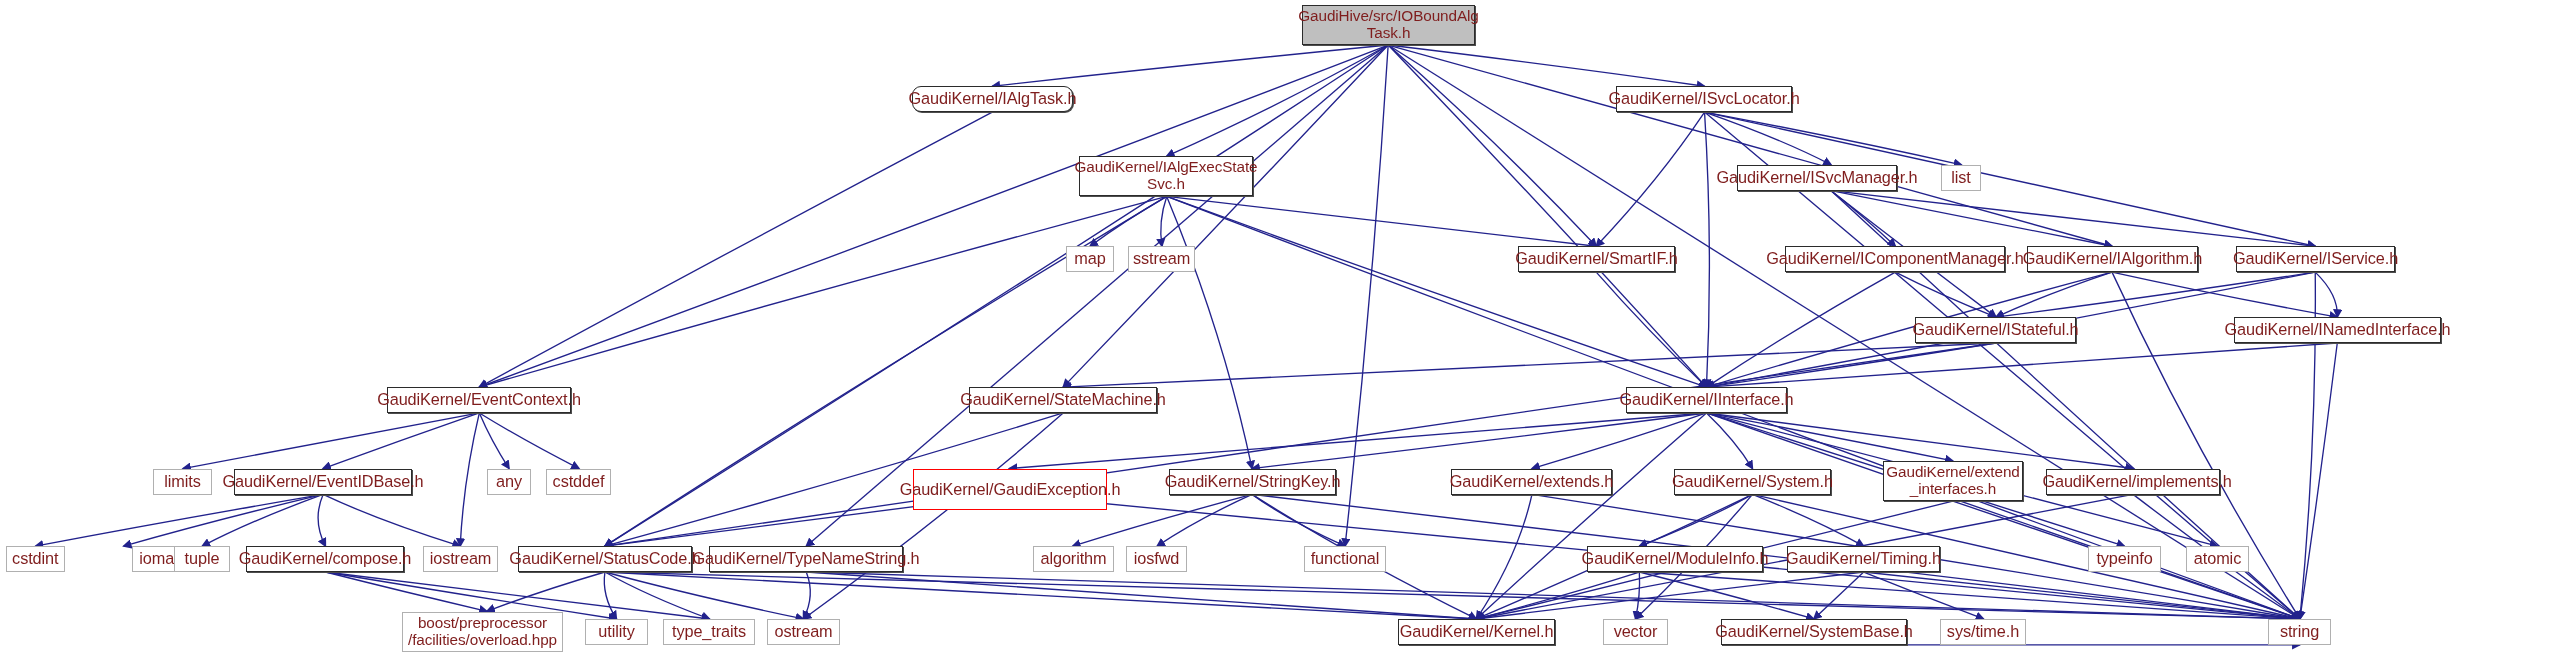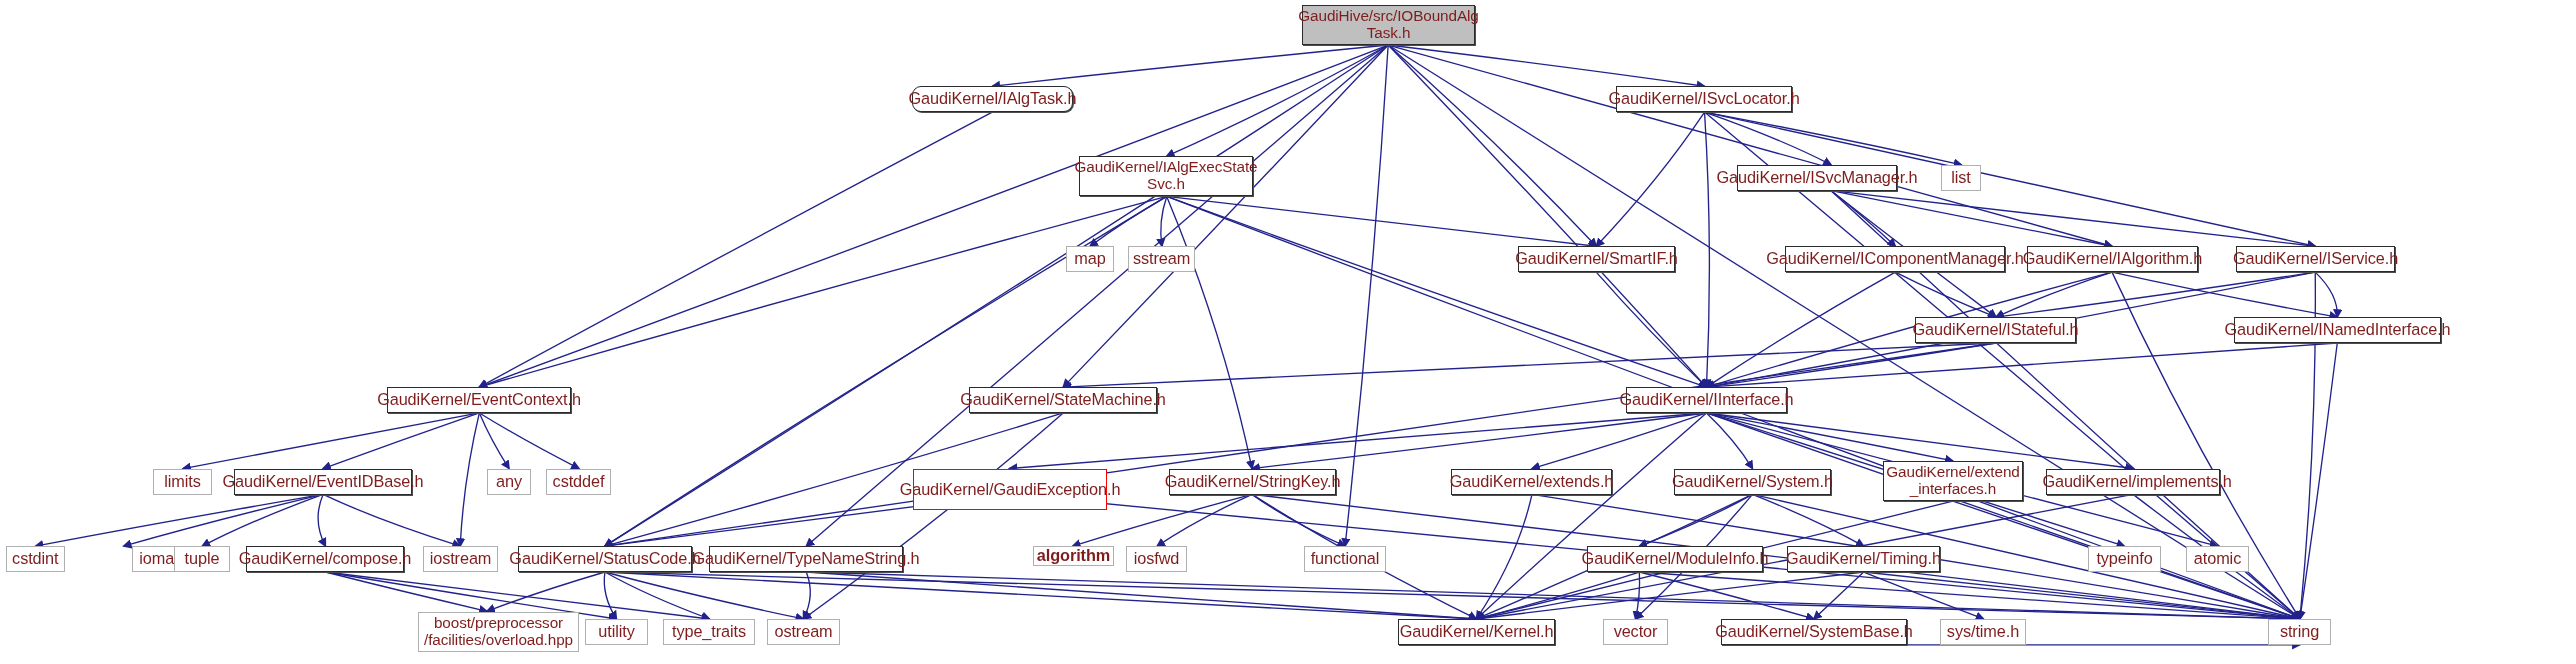--- a/index.html
+++ b/index.html
@@ -211,28 +211,28 @@
       <div class="node box" style="left: 1883px; top: 461px; width: 140px; height: 40px; font-size: 15.3px;">GaudiKernel/extend
 _interfaces.h</div>
       <div class="node box" style="left: 2046px; top: 469px; width: 174px; height: 26px; padding-left: 12px;">GaudiKernel/implements.h</div>
       <div class="node sys" style="left: 5.8px; top: 546px; width: 59px; height: 26px;">cstdint</div>
       <div class="node sys" style="left: 88px; top: 546px; width: 71px; height: 26px; margin-left: 44px;">iomanip</div>
       <div class="node sys" style="left: 174px; top: 546px; width: 56px; height: 26px;">tuple</div>
       <div class="node box" style="left: 246px; top: 546px; width: 158px; height: 26px;">GaudiKernel/compose.h</div>
       <div class="node sys" style="left: 423px; top: 546px; width: 75px; height: 26px;">iostream</div>
       <div class="node box" style="left: 518px; top: 546px; width: 174px; height: 26px;">GaudiKernel/StatusCode.h</div>
       <div class="node box" style="left: 709px; top: 546px; width: 194px; height: 26px;">GaudiKernel/TypeNameString.h</div>
-      <div class="node sys" style="left: 1033px; top: 546px; width: 81px; height: 20px; font-weight: bold;">algorithm</div>
+      <div class="node sys" style="left: 1033px; top: 546px; width: 81px; height: 26px;">algorithm</div>
       <div class="node sys" style="left: 1126px; top: 546px; width: 61px; height: 26px;">iosfwd</div>
       <div class="node sys" style="left: 1304px; top: 546px; width: 82px; height: 26px;">functional</div>
       <div class="node box" style="left: 1587px; top: 546px; width: 176px; height: 26px;">GaudiKernel/ModuleInfo.h</div>
       <div class="node box" style="left: 1787px; top: 546px; width: 153px; height: 26px;">GaudiKernel/Timing.h</div>
       <div class="node sys" style="left: 2088px; top: 546px; width: 73px; height: 26px;">typeinfo</div>
       <div class="node sys" style="left: 2186px; top: 546px; width: 63px; height: 26px;">atomic</div>
-      <div class="node sys" style="left: 418px; top: 612px; width: 161px; height: 40px; font-size: 15.3px;">boost/preprocessor
+      <div class="node sys" style="left: 402px; top: 612px; width: 161px; height: 40px; font-size: 15.3px;">boost/preprocessor
 /facilities/overload.hpp</div>
       <div class="node sys" style="left: 585px; top: 619px; width: 63px; height: 26px;">utility</div>
       <div class="node sys" style="left: 663px; top: 619px; width: 92px; height: 26px;">type_traits</div>
       <div class="node sys" style="left: 767px; top: 619px; width: 73px; height: 26px;">ostream</div>
       <div class="node box" style="left: 1398px; top: 619px; width: 157px; height: 26px;">GaudiKernel/Kernel.h</div>
       <div class="node sys" style="left: 1603px; top: 619px; width: 65px; height: 26px;">vector</div>
       <div class="node box" style="left: 1721px; top: 619px; width: 186px; height: 26px;">GaudiKernel/SystemBase.h</div>
       <div class="node sys" style="left: 1940px; top: 619px; width: 86px; height: 26px;">sys/time.h</div>
       <div class="node sys" style="left: 2268px; top: 619px; width: 63px; height: 26px;">string</div>
     </div>

